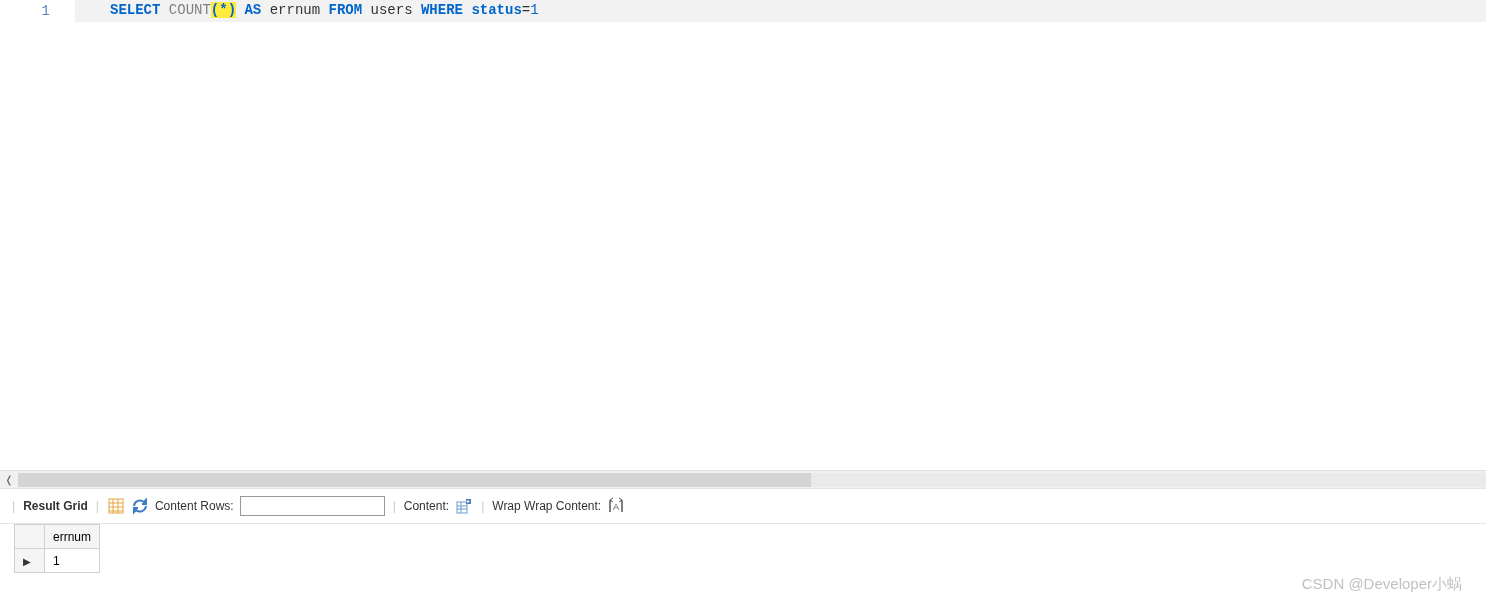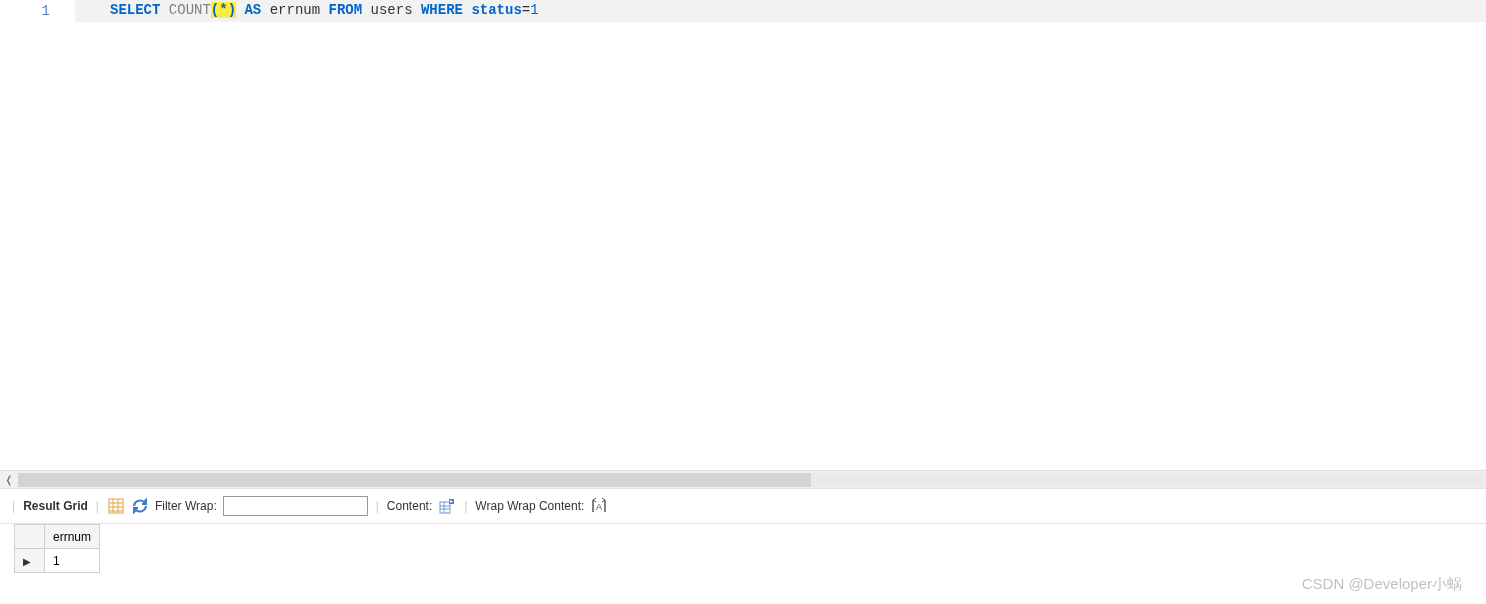--- a/index.html
+++ b/index.html
@@ -177,21 +177,21 @@
         <line x1="6" y1="2" x2="6" y2="16" stroke="#e8a33d"></line>
         <line x1="11" y1="2" x2="11" y2="16" stroke="#e8a33d"></line>
       </svg>
   </span>
   <span class="tb-icon refresh-icon">
     <svg viewBox="0 0 18 18">
         <path d="M3 9 a6 6 0 0 1 10 -4 L15 3 L15 7 L11 7" fill="none" stroke="#3b7bc4" stroke-width="2"></path>
         <path d="M15 9 a6 6 0 0 1 -10 4 L3 15 L3 11 L7 11" fill="none" stroke="#3b7bc4" stroke-width="2"></path>
       </svg>
   </span>
-  <span>Filter Wrap:</span>
+  <span>Content Rows:</span>
   <input class="filter-input" type="text" value="" style="">
   <span class="sep">|</span>
   <span>Content:</span>
   <span class="tb-icon export-icon">
     <svg viewBox="0 0 18 18">
         <rect x="2" y="5" width="10" height="11" fill="none" stroke="#6a9bd1" stroke-width="1"></rect>
         <line x1="2" y1="9" x2="12" y2="9" stroke="#6a9bd1"></line>
         <line x1="2" y1="12" x2="12" y2="12" stroke="#6a9bd1"></line>
         <line x1="6" y1="5" x2="6" y2="16" stroke="#6a9bd1"></line>
         <rect x="11" y="2" width="5" height="5" fill="#4a7db5"></rect>

